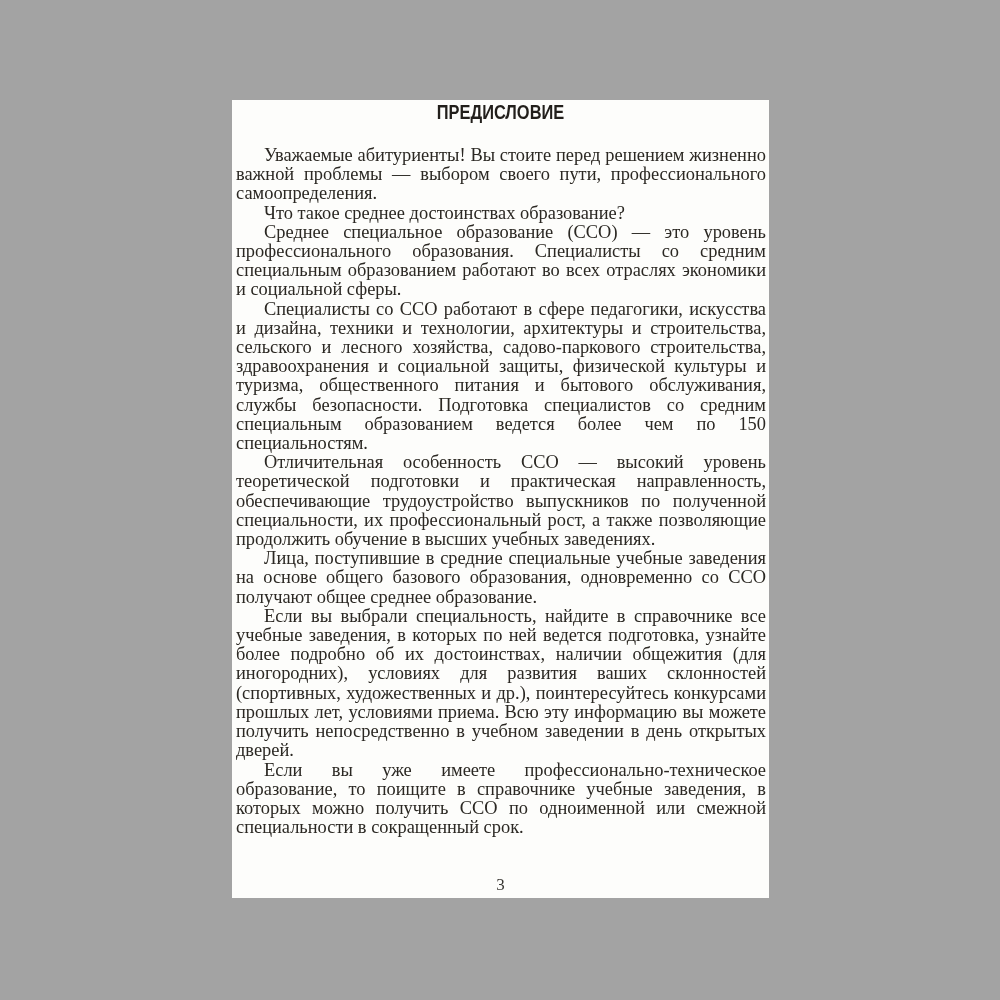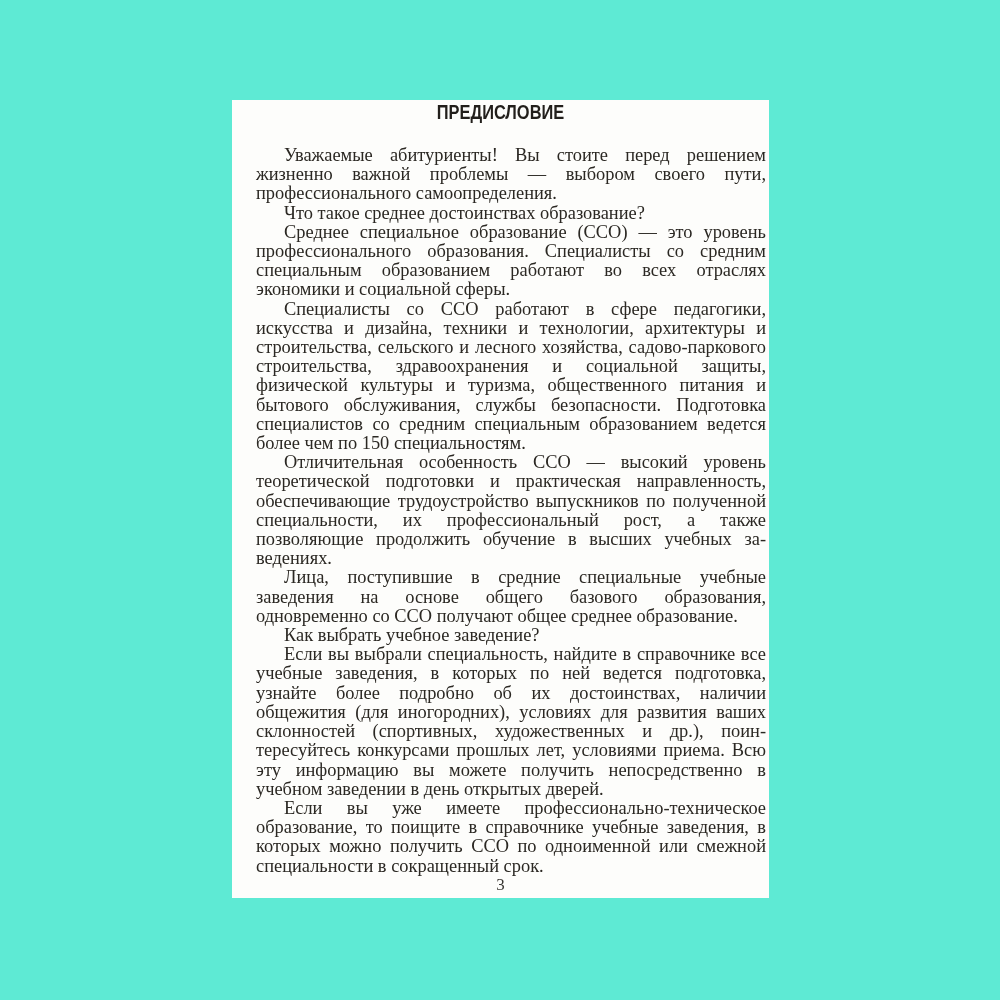--- a/index.html
+++ b/index.html
@@ -3,21 +3,21 @@
 <meta charset="utf-8">
 <style>
   html, body {
     margin: 0;
     padding: 0;
   }
   .canvas {
     position: relative;
     width: 1000px;
     height: 1000px;
-    background: #5eead4;
+    background: #a3a3a3;
     overflow: hidden;
   }
   .paper {
     position: absolute;
     left: 232px;
     top: 100px;
     width: 537px;
     height: 798px;
     background: #fdfdfb;
     overflow: hidden;
@@ -37,21 +37,20 @@
   .body-text {
     margin-top: 23px;
     padding: 0 3px 0 4px;
     font-family: "Liberation Serif", "DejaVu Serif", serif;
     font-size: 18.4px;
     line-height: 19.2px;
     text-align: justify;
     color: #2b2823;
     -webkit-hyphens: manual;
     hyphens: manual;
-    margin-left: 20px;
   }
   .body-text p {
     margin: 0;
     text-indent: 28px;
   }
   .page-number {
     position: absolute;
     left: 0;
     right: 0;
     bottom: 3px;
@@ -67,19 +66,18 @@
 <div class="canvas">
   <div class="paper">
     <h1 class="page-title">ПРЕДИСЛОВИЕ</h1>
     <div class="body-text" id="paragraphs">
         <p>Уважаемые абитуриенты! Вы стоите перед решением жизненно важной проблемы — выбором своего пути, профессионального самоопределения.</p>
         <p>Что такое среднее достоинствах образование?</p>
         <p>Среднее специальное образование (ССО) — это уровень профессио­нального образования. Специалисты со средним специальным образова­нием работают во всех отраслях экономики и социальной сферы.</p>
         <p>Специалисты со ССО работают в сфере педагогики, искусства и дизай­на, техники и технологии, архитектуры и строительства, сельского и лесного хозяйства, садово-паркового строительства, здравоохранения и социальной защиты, физической культуры и туризма, общественного питания и бытово­го обслуживания, службы безопасности. Подготовка специалистов со сред­ним специальным образованием ведется более чем по 150 специальностям.</p>
         <p>Отличительная особенность ССО — высокий уровень теоретической подготовки и практическая направленность, обеспечивающие трудоустрой­ство выпускников по полученной специальности, их профессиональный рост, а также позволяющие продолжить обучение в высших учебных за­ведениях.</p>
         <p>Лица, поступившие в средние специальные учебные заведения на осно­ве общего базового образования, одновременно со ССО получают общее среднее образование.</p>
-        <p>Как выбрать учебное заведение?</p>
         <p>Если вы выбрали специальность, найдите в справочнике все учебные заведения, в которых по ней ведется подготовка, узнайте более подробно об их достоинствах, наличии общежития (для иногородних), условиях для развития ваших склонностей (спортивных, художественных и др.), поин­тересуйтесь конкурсами прошлых лет, условиями приема. Всю эту инфор­мацию вы можете получить непосредственно в учебном заведении в день открытых дверей.</p>
         <p>Если вы уже имеете профессионально-техническое образование, то поищите в справочнике учебные заведения, в которых можно получить ССО по одноименной или смежной специальности в сокращенный срок.</p>
       </div>
     <div class="page-number">3</div>
   </div>
 </div>
 
 </body></html>

